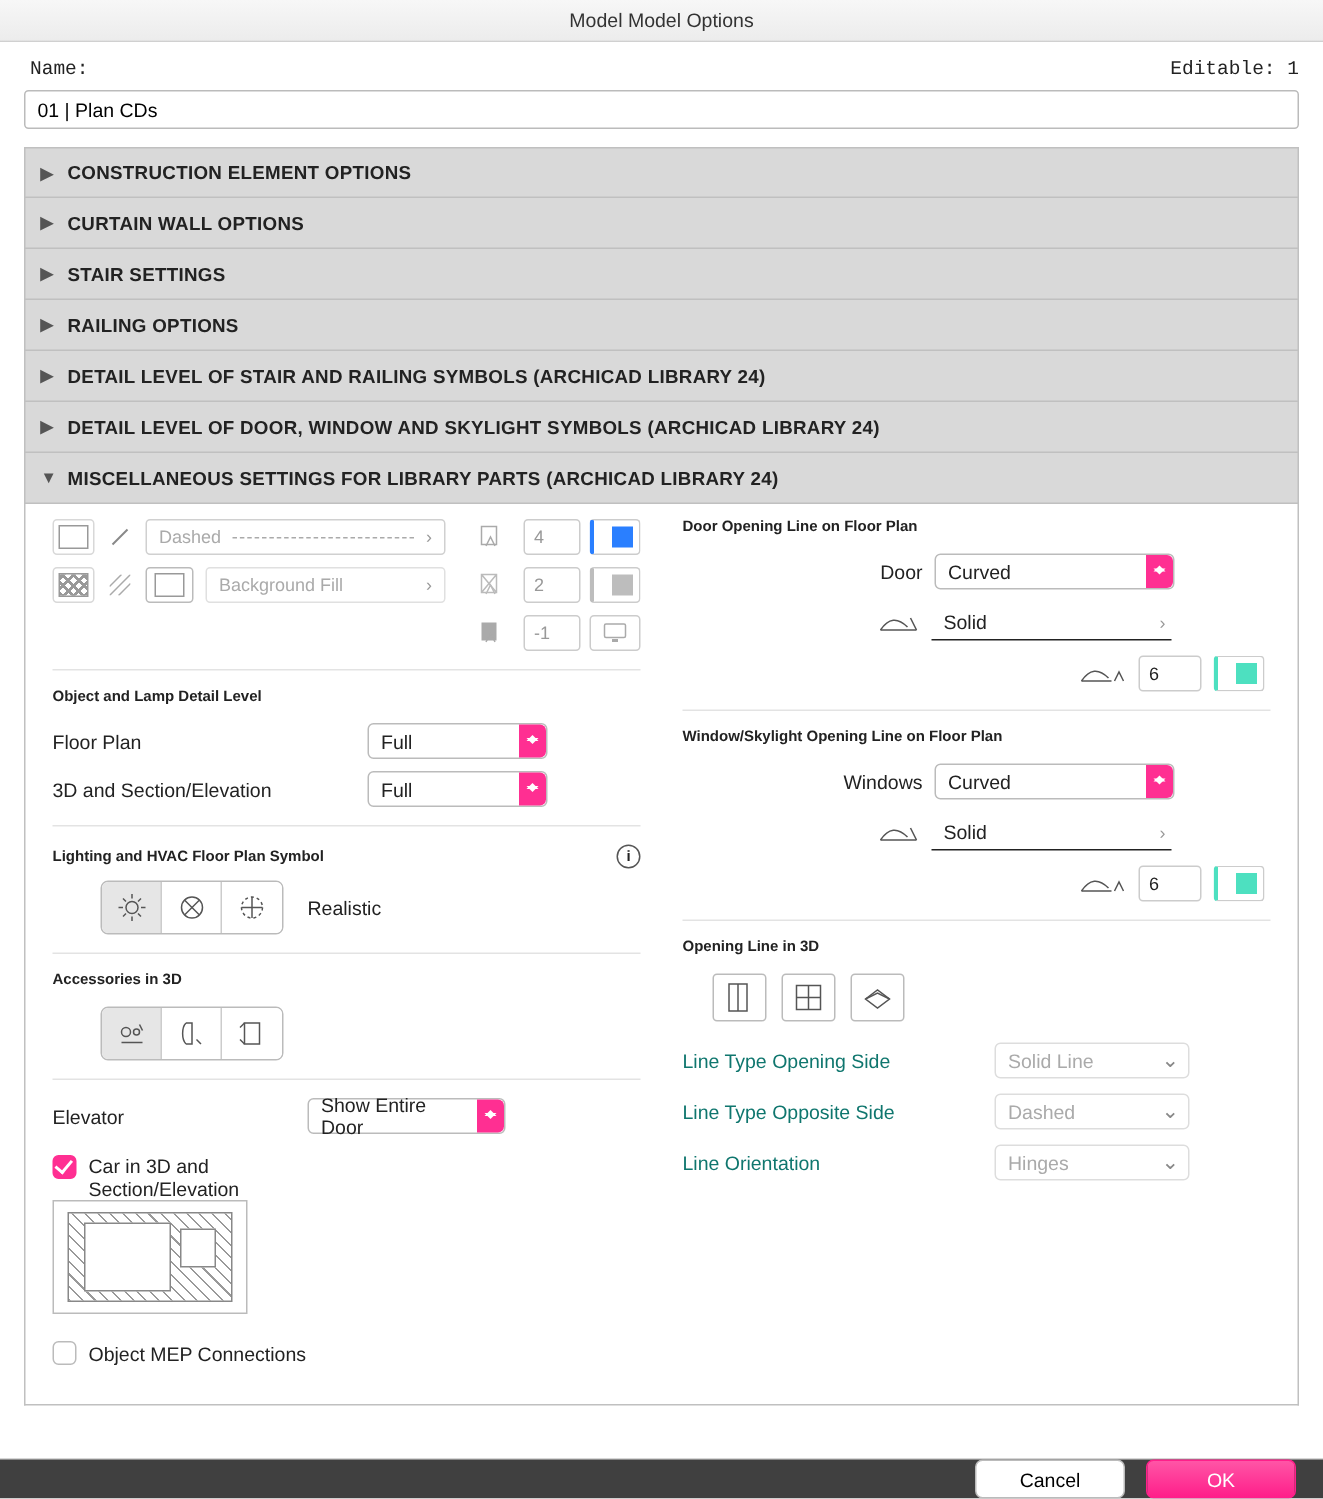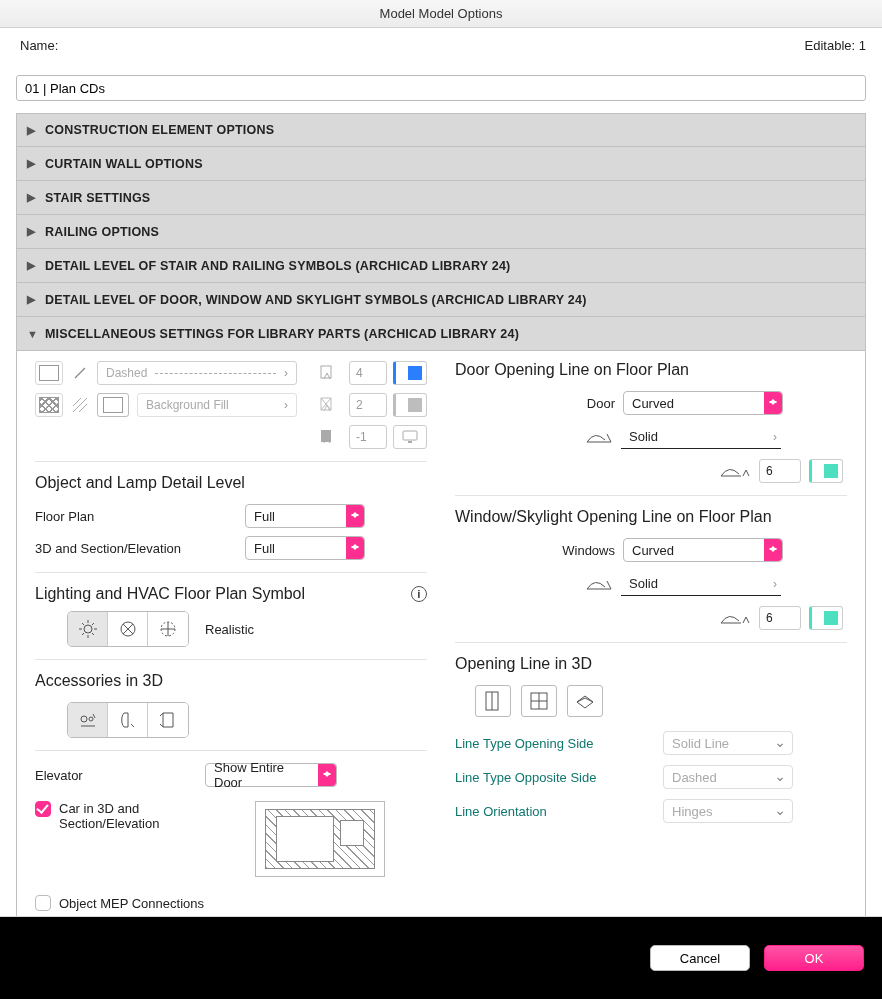--- a/index.html
+++ b/index.html
@@ -21,23 +21,24 @@
     background: linear-gradient(#f7f7f7,#ececec);
     border-bottom: 1px solid #d0d0d0;
     font-size: 13px;
     color: #333;
   }
   .name-row {
     padding: 10px 16px 6px 20px;
     display: flex;
     justify-content: space-between;
     font-size: 13px;
+    font-family: Liberation Mono, monospace;
   }
   .name-input {
-    margin: 16px 16px 12px 16px;
+    margin: 1px 16px 12px 16px;
     border-radius: 13px;
   }
   .name-input input {
     width: 100%;
     height: 26px;
     border: 1px solid #bbb;
     border-radius: 3px;
     padding: 2px 8px;
     font-size: 13px;
   }
@@ -125,21 +126,21 @@
     border-radius:3px; display:inline-flex; align-items:center; justify-content:flex-end;
     padding-right:4px;
   }
   .cbar.grey { border-left-color:#bdbdbd; }
   .cbar.teal { border-left-color:#4de0c0; }
   .monitor { width:34px; height:24px; border:1px solid #ccc; border-radius:3px;
     display:inline-flex; align-items:center; justify-content:center; color:#999;}
 
   .hr { border:none; border-top:1px solid #e3e3e3; margin:12px 0; }
 
-  .sec-title { font-size:16px; margin:6px 0 12px 0; }
+  .sec-title { font-size:10px; margin:6px 0 12px 0;font-weight:bold; }
   .lbl { font-size:13px; }
   .info-icn { width:16px;height:16px;border:1.3px solid #555;border-radius:50%;
     display:inline-flex;align-items:center;justify-content:center;font-size:10px;font-weight:700;}
 
   .select {
     height:24px; border:1px solid #bbb; border-radius:4px; background:#fff;
     display:inline-flex; align-items:center; padding:0 22px 0 8px; font-size:13px;
     position:relative; min-width:110px;
   }
   .select.pink-cap::after {
@@ -189,23 +190,23 @@
   .right .sec-title { margin-top:0; }
   .rlabel { width:160px; display:inline-block;text-align:right;}
   .rrow { display:flex; align-items:center; margin-bottom:10px; gap:8px;}
   .rrow.indent { padding-left: 130px; }
   .opening3d { display:flex; gap:8px; margin:8px 0 14px 0;}
   .opening3d .ibtn { width:36px; height:32px; }
   .ghost-text { color:#0f766e; }
 
   .footer {
     position:absolute; left:0; right:0; bottom:0;
-    border-top:1px solid #d6d6d6; padding:28px 18px;
+    border-top:1px solid #d6d6d6; padding:0 18px;
     display:flex; justify-content:flex-end; gap:14px;
-    background:#000000;
+    background:#404040;
   }
   .btn {
     min-width:100px; height:26px; border-radius:5px; border:1px solid #bbb;
     background:#fff; font-size:13px;
   }
   .btn.primary {
     background: linear-gradient(#ff55a6,#ff1f8a);
     border-color:#ff1f8a; color:#fff;
   }
 </style>
@@ -422,21 +423,21 @@
       <hr class="hr">
 
       <div class="row">
         <span class="lbl" style="width:170px">Elevator</span>
         <span class="select pink-cap" style="width:132px">
           <span>Show Entire Door</span>
             <span class="dn-caret"></span>
         </span>
       </div>
 
-      <div class="row" style="align-items:flex-start; margin-top:14px;">
+      <div class="row" style="align-items:flex-start; margin-top:14px;flex-direction:column;">
         <div style="display:flex; width:220px;">
           <span class="mc-check checked"></span>
           <span class="lbl" style="max-width:170px">Car in 3D and Section/Elevation</span>
         </div>
         <div class="preview">
           <div class="preview-inner"></div>
         </div>
       </div>
 
       <div class="row" style="margin-top:18px;">

